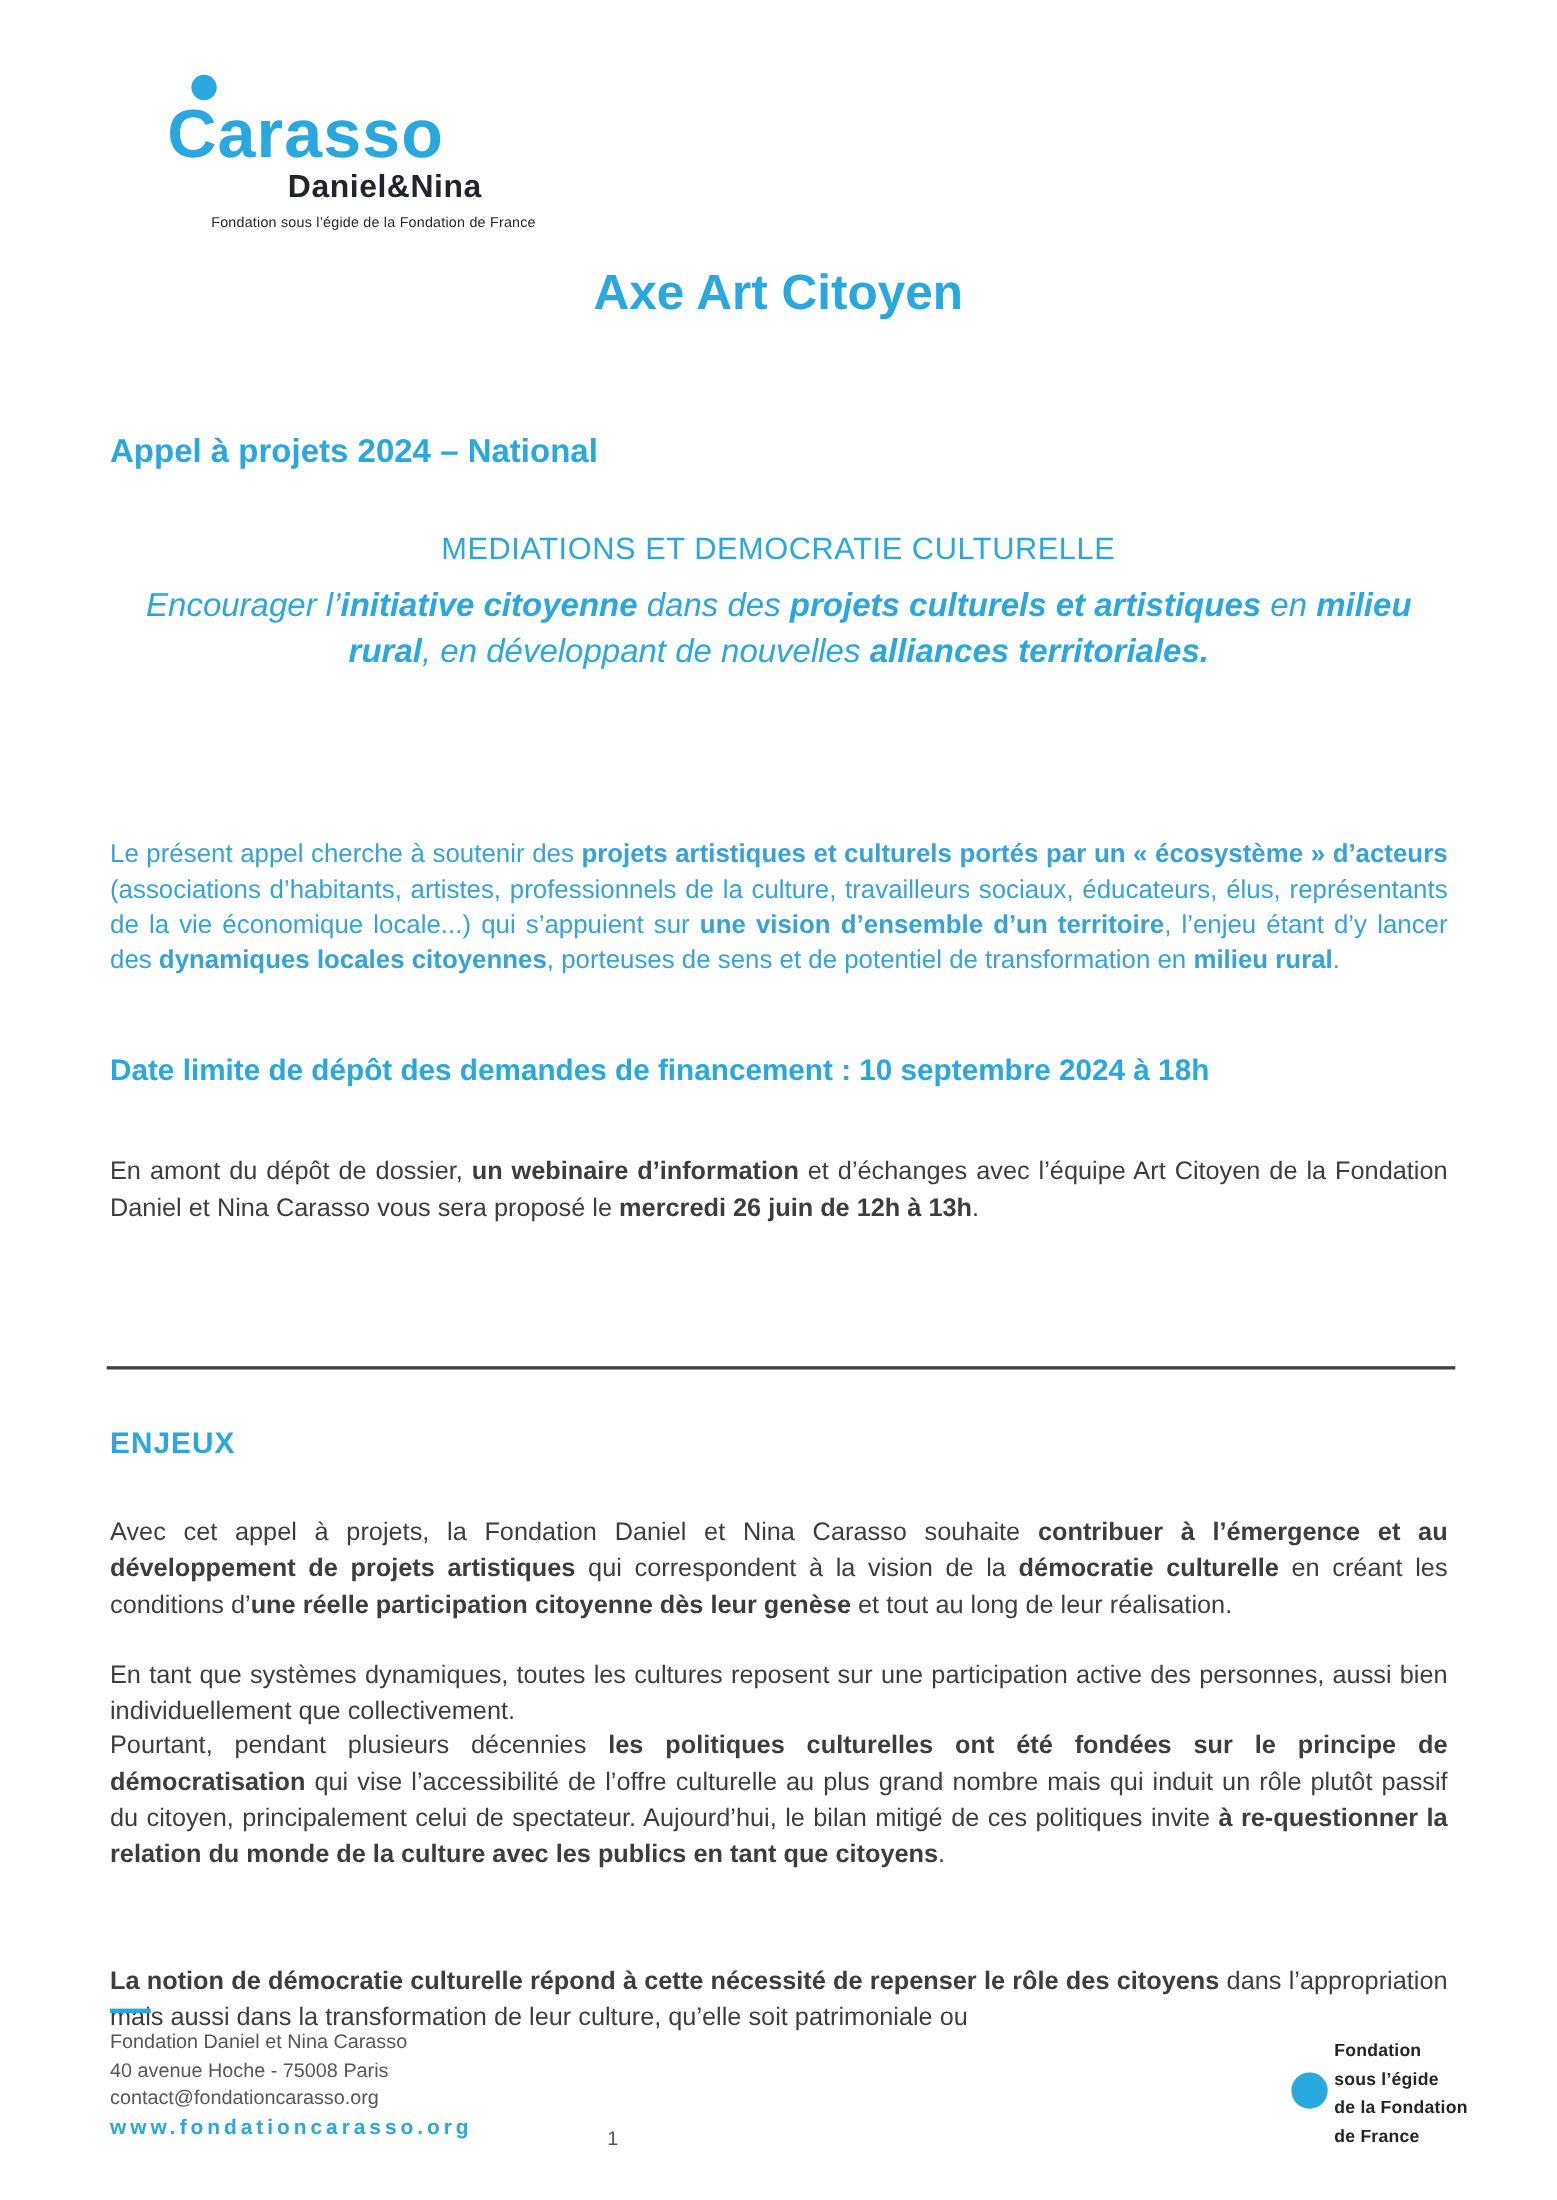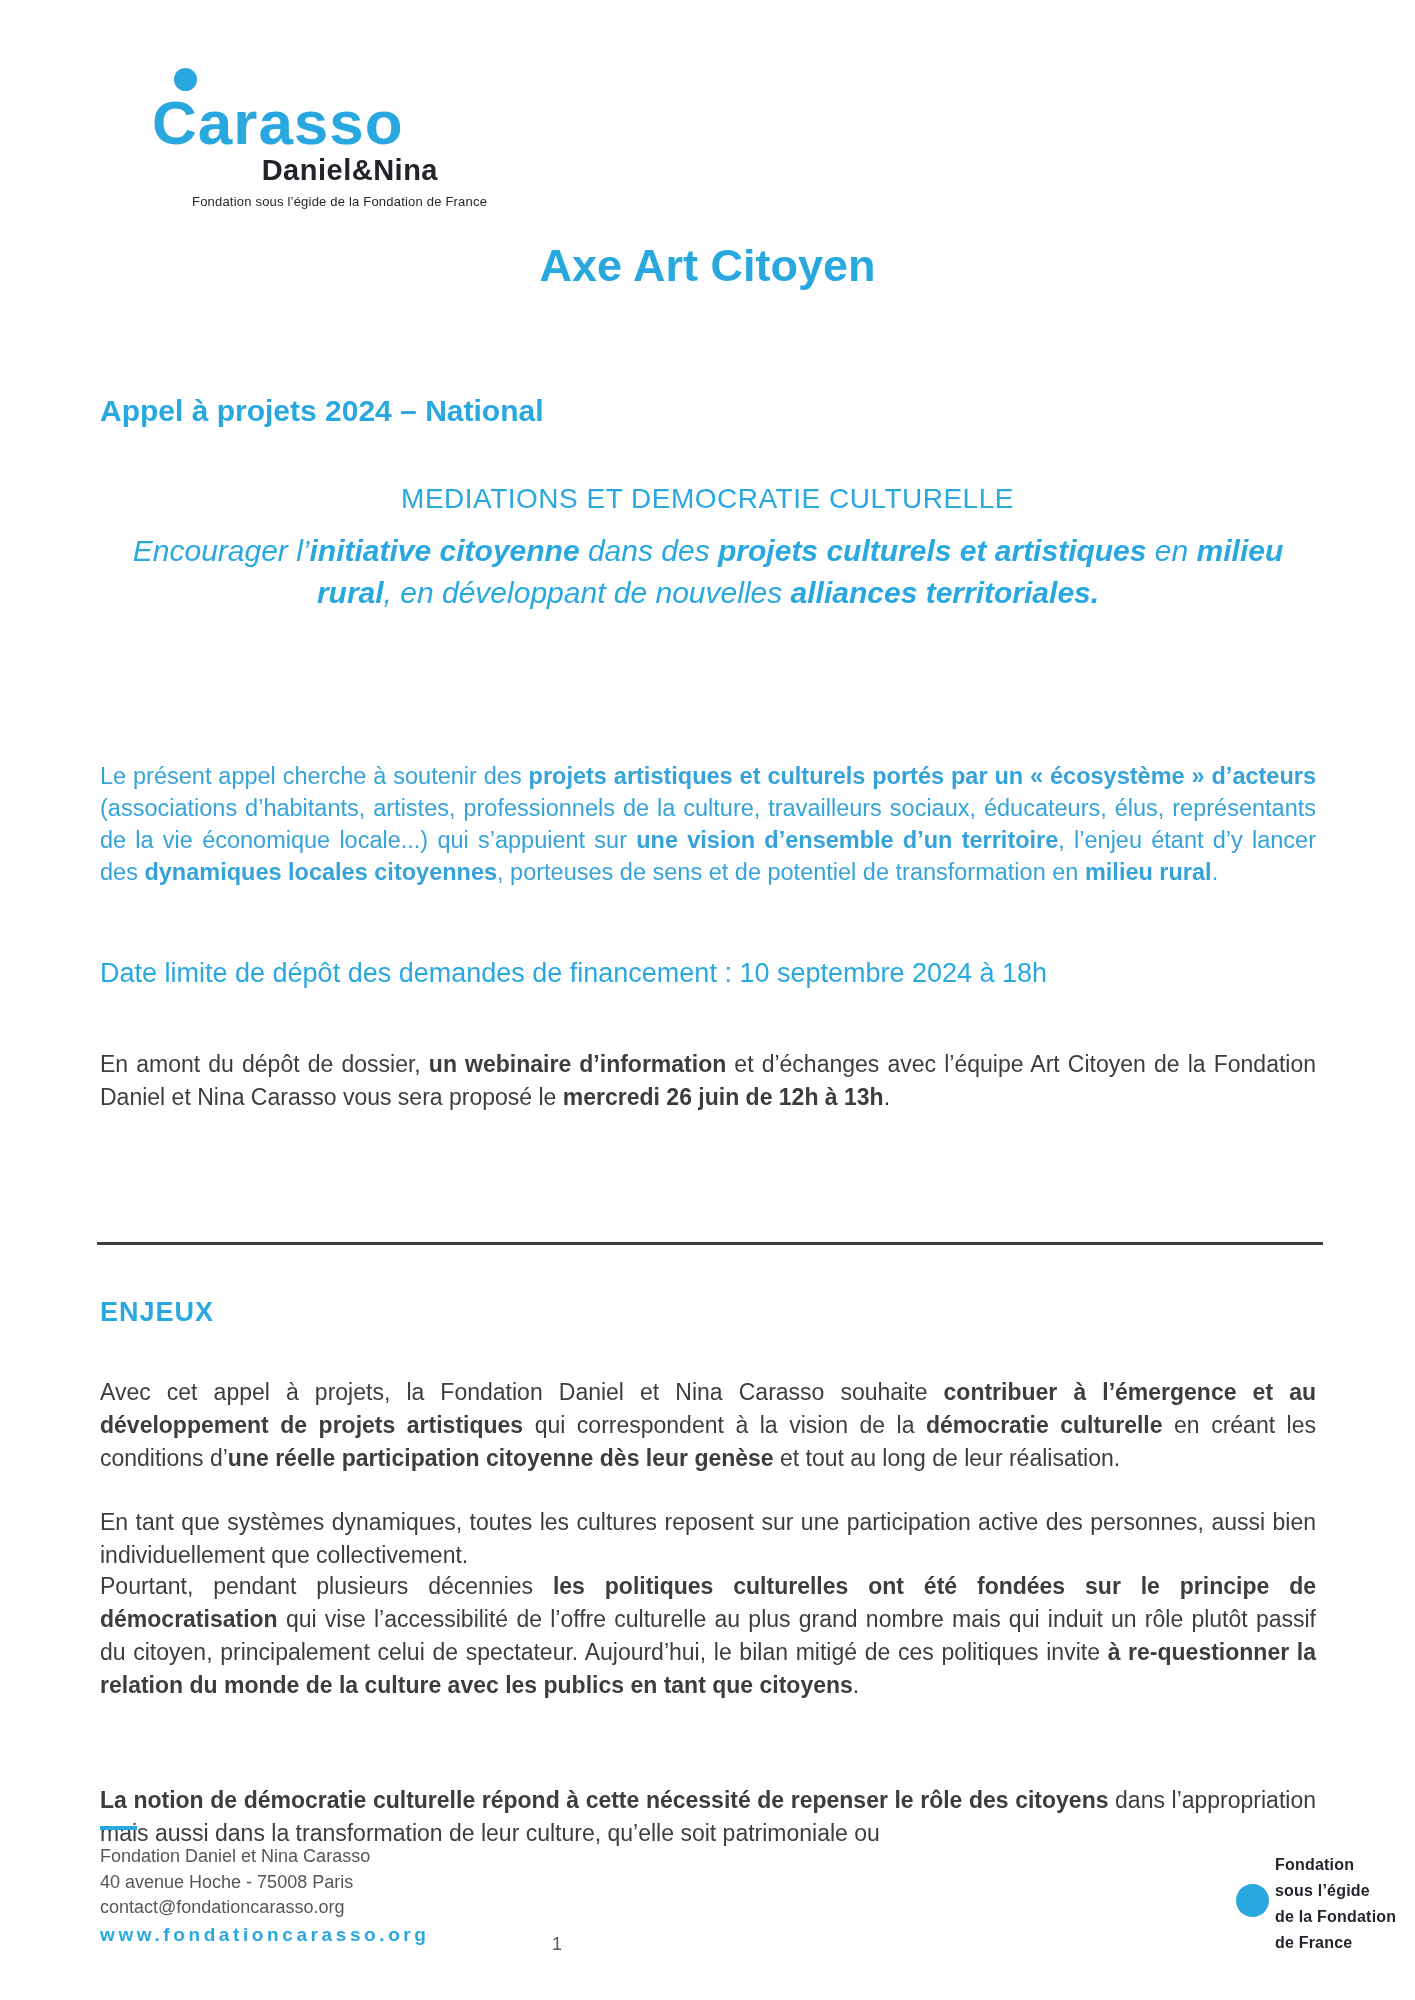--- a/index.html
+++ b/index.html
@@ -30,21 +30,21 @@
   .theme { position:absolute; left:100px; width:1215px; top:483px; text-align:center;
            font-size:28px; font-weight:normal; color:#29a8e0; letter-spacing:0.5px; }
   .lede { position:absolute; left:108px; width:1200px; top:530px; text-align:center;
           font-size:30px; font-style:italic; color:#29a8e0; line-height:42px; }
   .lede > span { font-style:italic; }
 
   
   .intro { position:absolute; left:100px; width:1216px; top:760px; text-align:justify;
            font-size:23.5px; line-height:32px; color:#35a3da; }
   .deadline { position:absolute; left:100px; width:1216px; top:958px;
-              font-size:27px; font-weight:normal; color:#29a8e0; }
+              font-size:27px; font-weight:bold; color:#29a8e0; }
   .body { position:absolute; left:100px; width:1216px; text-align:justify;
           font-size:23px; line-height:33px; color:#3d3d3d; }
   .webinar { top:1048px; }
   .signup { top:1130px; text-align:left; }
   .b { font-weight:bold; }
   .link { color:#4f8fd0; text-decoration:underline; cursor:pointer; }
 
   .rule { position:absolute; left:97px; width:1226px; top:1242px; height:3px;
           border:none; background:#3f3f3f; }
 
@@ -56,21 +56,21 @@
   .p4 { top:1784px; }
 
   
   .footer-dash { position:absolute; left:100px; top:1826px; width:37px; height:4px;
                  background:#29a8e0; }
   .footer-info { position:absolute; left:100px; top:1844px; font-size:18px;
                  line-height:25.5px; color:#55565a; }
   .footer-site { display:inline-block; margin-top:1px; font-size:19px; font-weight:bold;
                  color:#29a8e0; letter-spacing:3.6px; text-decoration:none; cursor:pointer; }
   .page-number { position:absolute; left:552px; top:1934px; font-size:18px; color:#55565a; }
-  .ff-logo { position:absolute; left:1236px; top:1852px; display:flex; }
+  .ff-logo { position:absolute; left:1174px; top:1852px; display:flex; }
   .ff-dot { width:33px; height:33px; border-radius:50%; background:#29a8e0;
             margin-top:32px; flex:none; }
   .ff-lines { margin-left:6px; font-size:16px; line-height:26px; color:#21242b;
               font-weight:bold; letter-spacing:0.2px; }
 </style>
 </head>
 <body>
 
 <div class="page">
 

